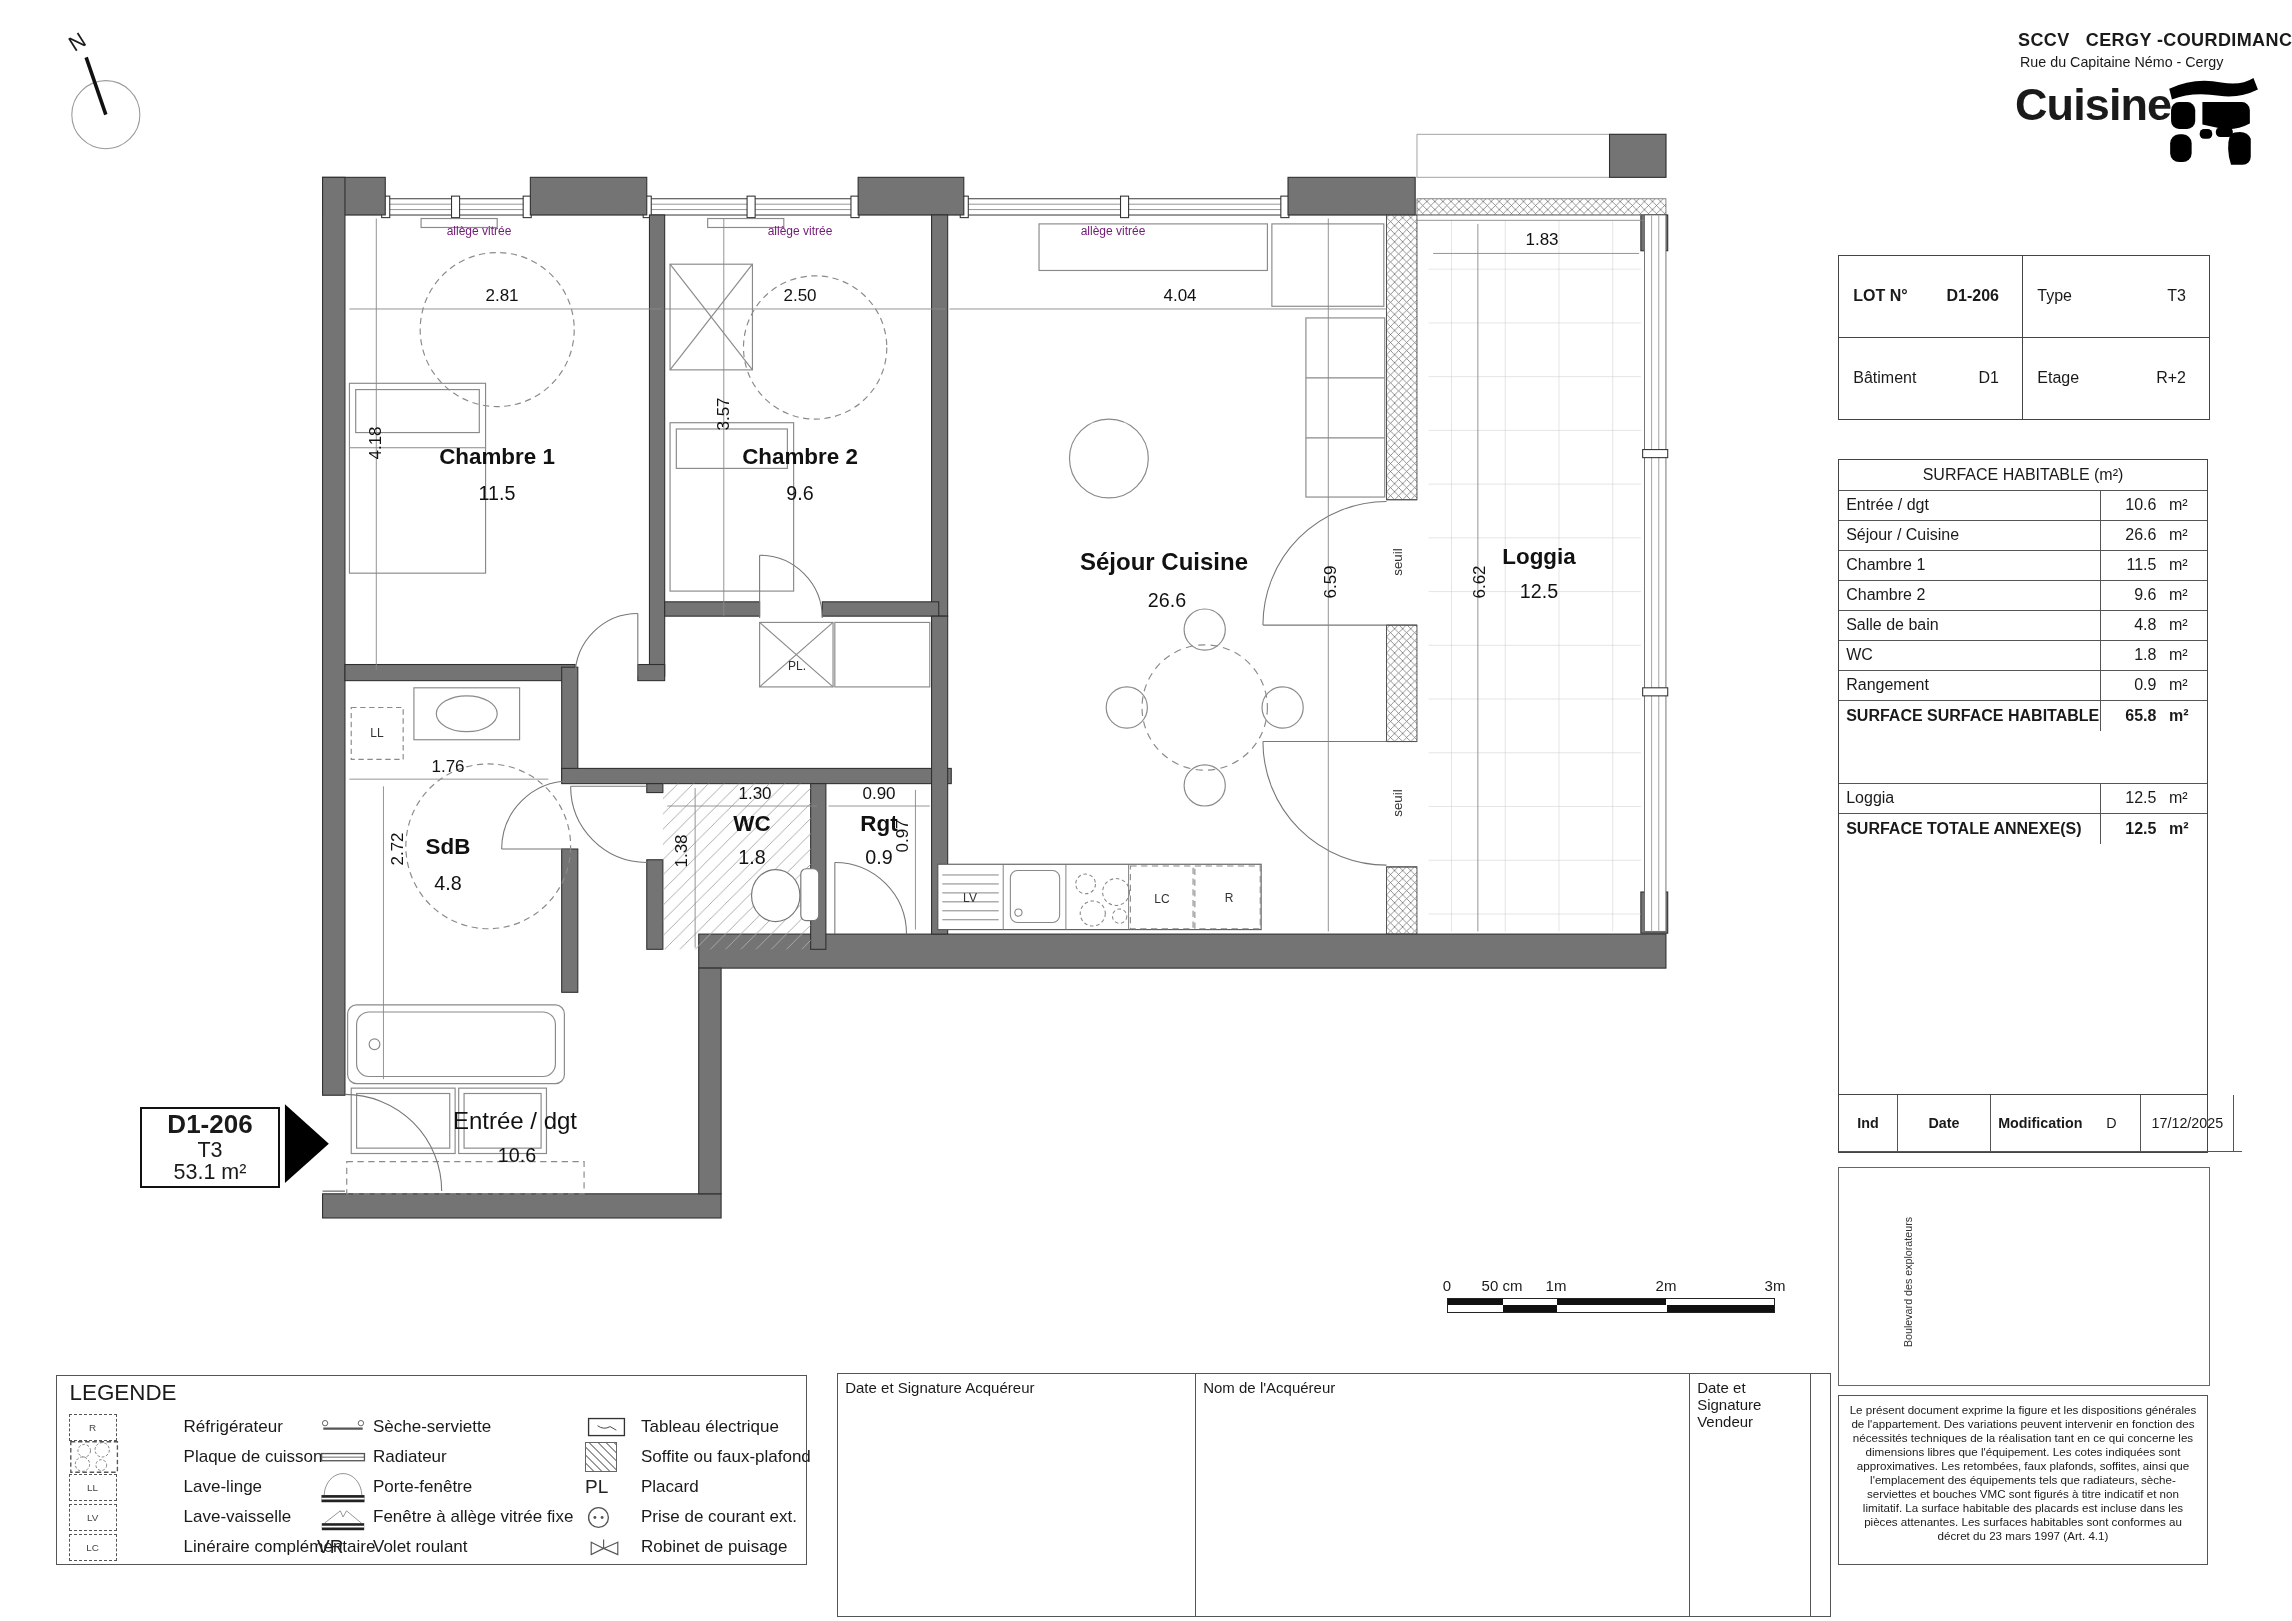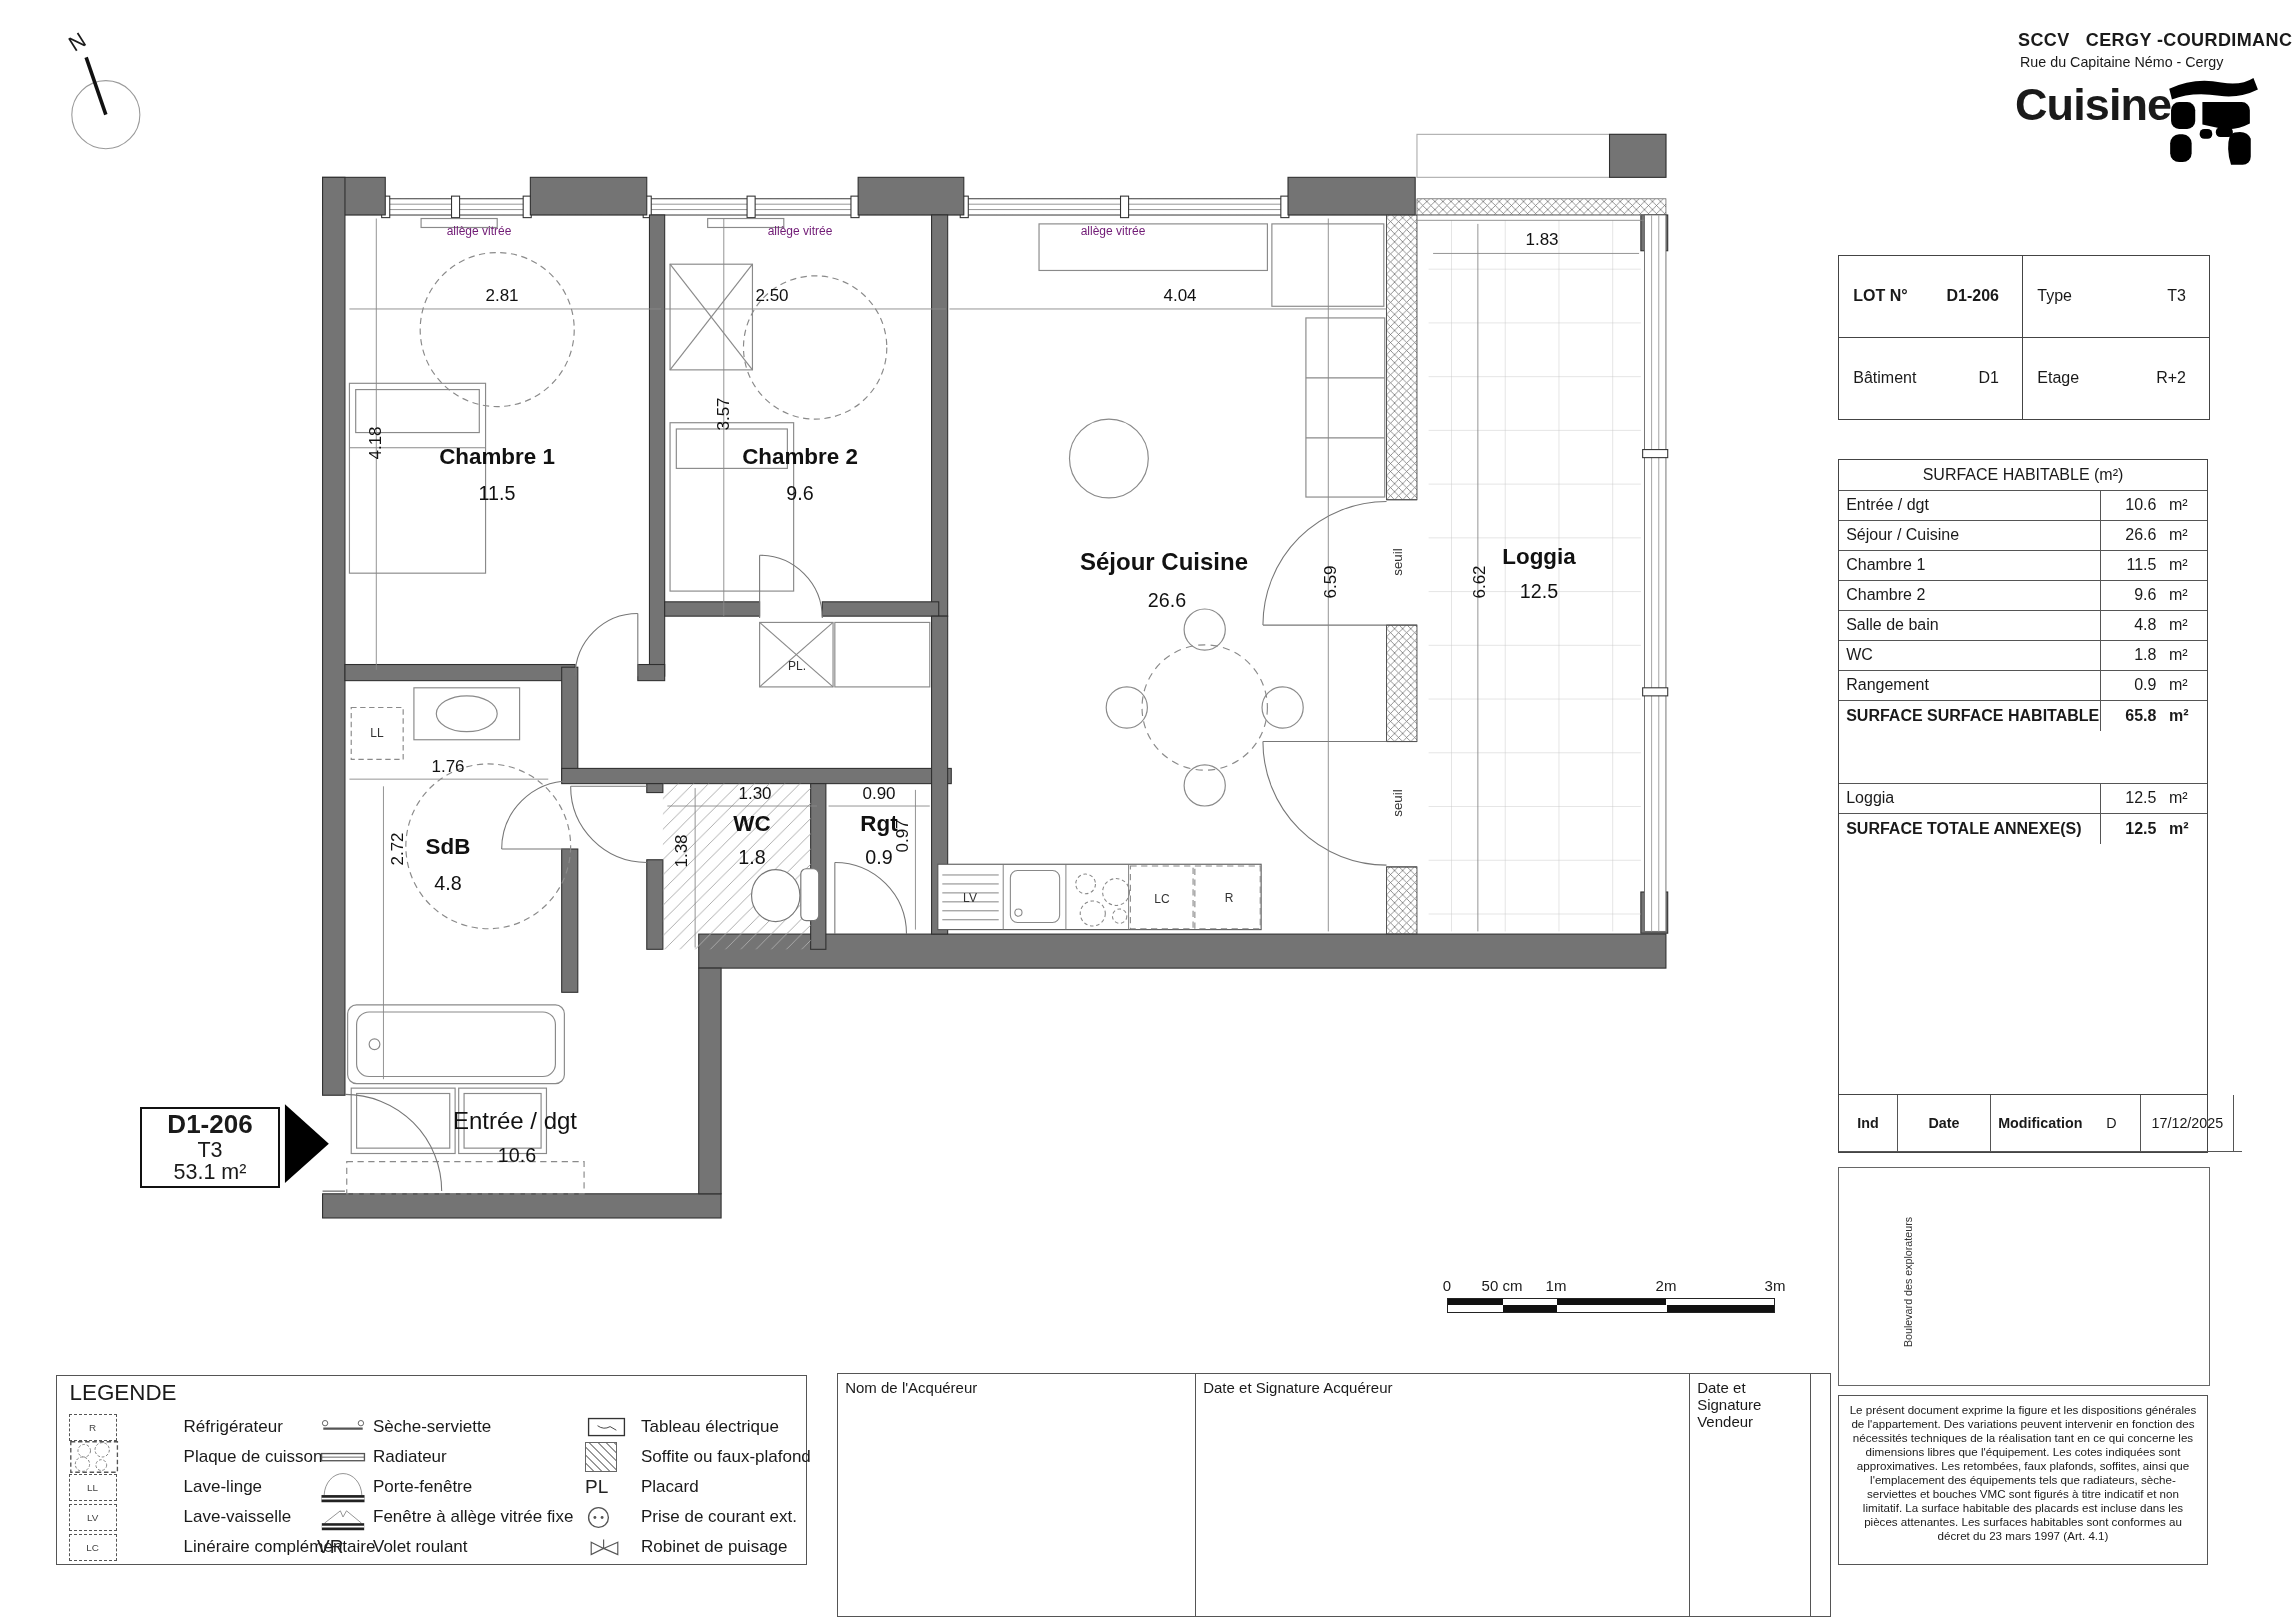--- a/index.html
+++ b/index.html
@@ -342,21 +342,21 @@
 </svg>
 
 <div class="north-n">N</div>
 <div class="north-n-mini">N</div>
 
 <div class="pl winlab" style="left:479px;top:231px">allège vitrée</div>
 <div class="pl winlab" style="left:800px;top:231px">allège vitrée</div>
 <div class="pl winlab" style="left:1113px;top:231px">allège vitrée</div>
 
 <div class="pl dim" style="left:502px;top:296px">2.81</div>
-<div class="pl dim" style="left:772px;top:296px">2.50</div>
+<div class="pl dim" style="left:800px;top:296px">2.50</div>
 <div class="pl dim" style="left:1180px;top:296px">4.04</div>
 <div class="pl dim" style="left:1542px;top:240px">1.83</div>
 <div class="pl vdim" style="left:376px;top:443px">4.18</div>
 <div class="pl vdim" style="left:724px;top:414px">3.57</div>
 <div class="pl vdim" style="left:1331px;top:582px">6.59</div>
 <div class="pl vdim" style="left:1480px;top:582px">6.62</div>
 <div class="pl dim" style="left:448px;top:767px">1.76</div>
 <div class="pl vdim" style="left:398px;top:849px">2.72</div>
 <div class="pl dim" style="left:755px;top:794px">1.30</div>
 <div class="pl vdim" style="left:682px;top:851px">1.38</div>
@@ -627,22 +627,22 @@
               <line x1="21" y1="15" x2="21" y2="5" stroke="#555" stroke-width="1.3"></line>
             </svg>
           </span>
           <span class="llab">Robinet de puisage</span>
         </div>
       </div>
     </div>
 </div>
 
 <div class="sig-table">
+  <div class="sig-cell">Date et Signature Acquéreur</div>
   <div class="sig-cell">Nom de l'Acquéreur</div>
-  <div class="sig-cell">Date et Signature Acquéreur</div>
   <div class="sig-cell">Date et Signature Vendeur</div>
   <div class="sig-cell"></div>
 </div>
 
 <div class="scalebar">
   <span class="sb-label" style="left:0">0</span>
   <span class="sb-label" style="left:55px">50 cm</span>
   <span class="sb-label" style="left:109px">1m</span>
   <span class="sb-label" style="left:219px">2m</span>
   <span class="sb-label" style="left:328px">3m</span>

